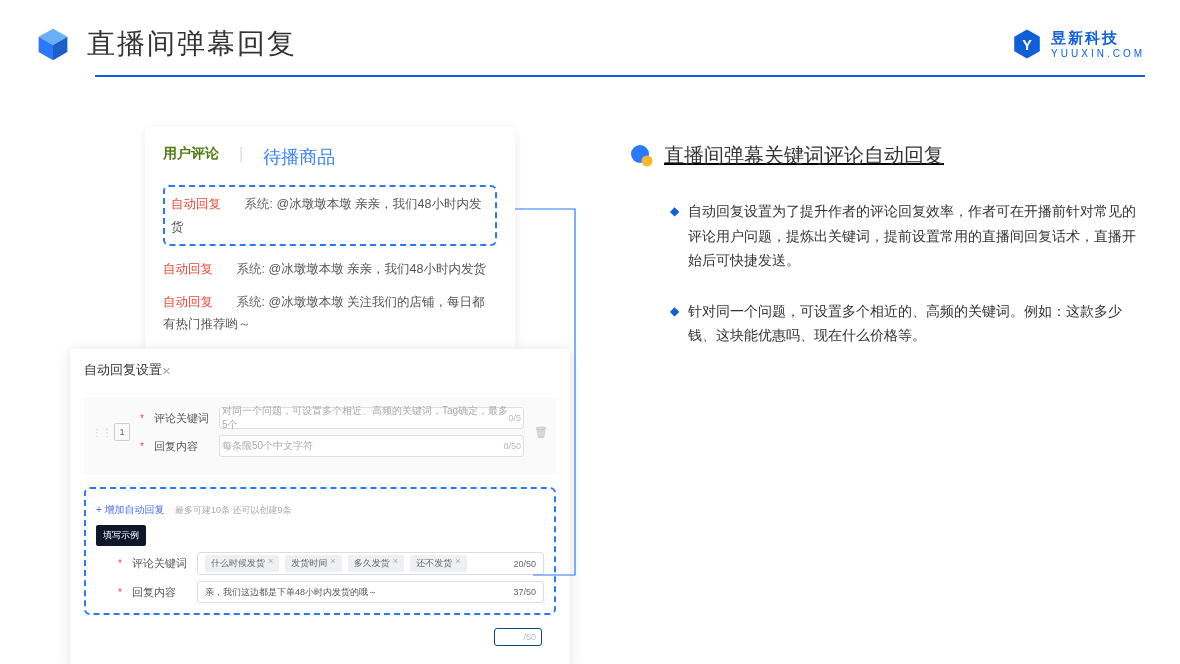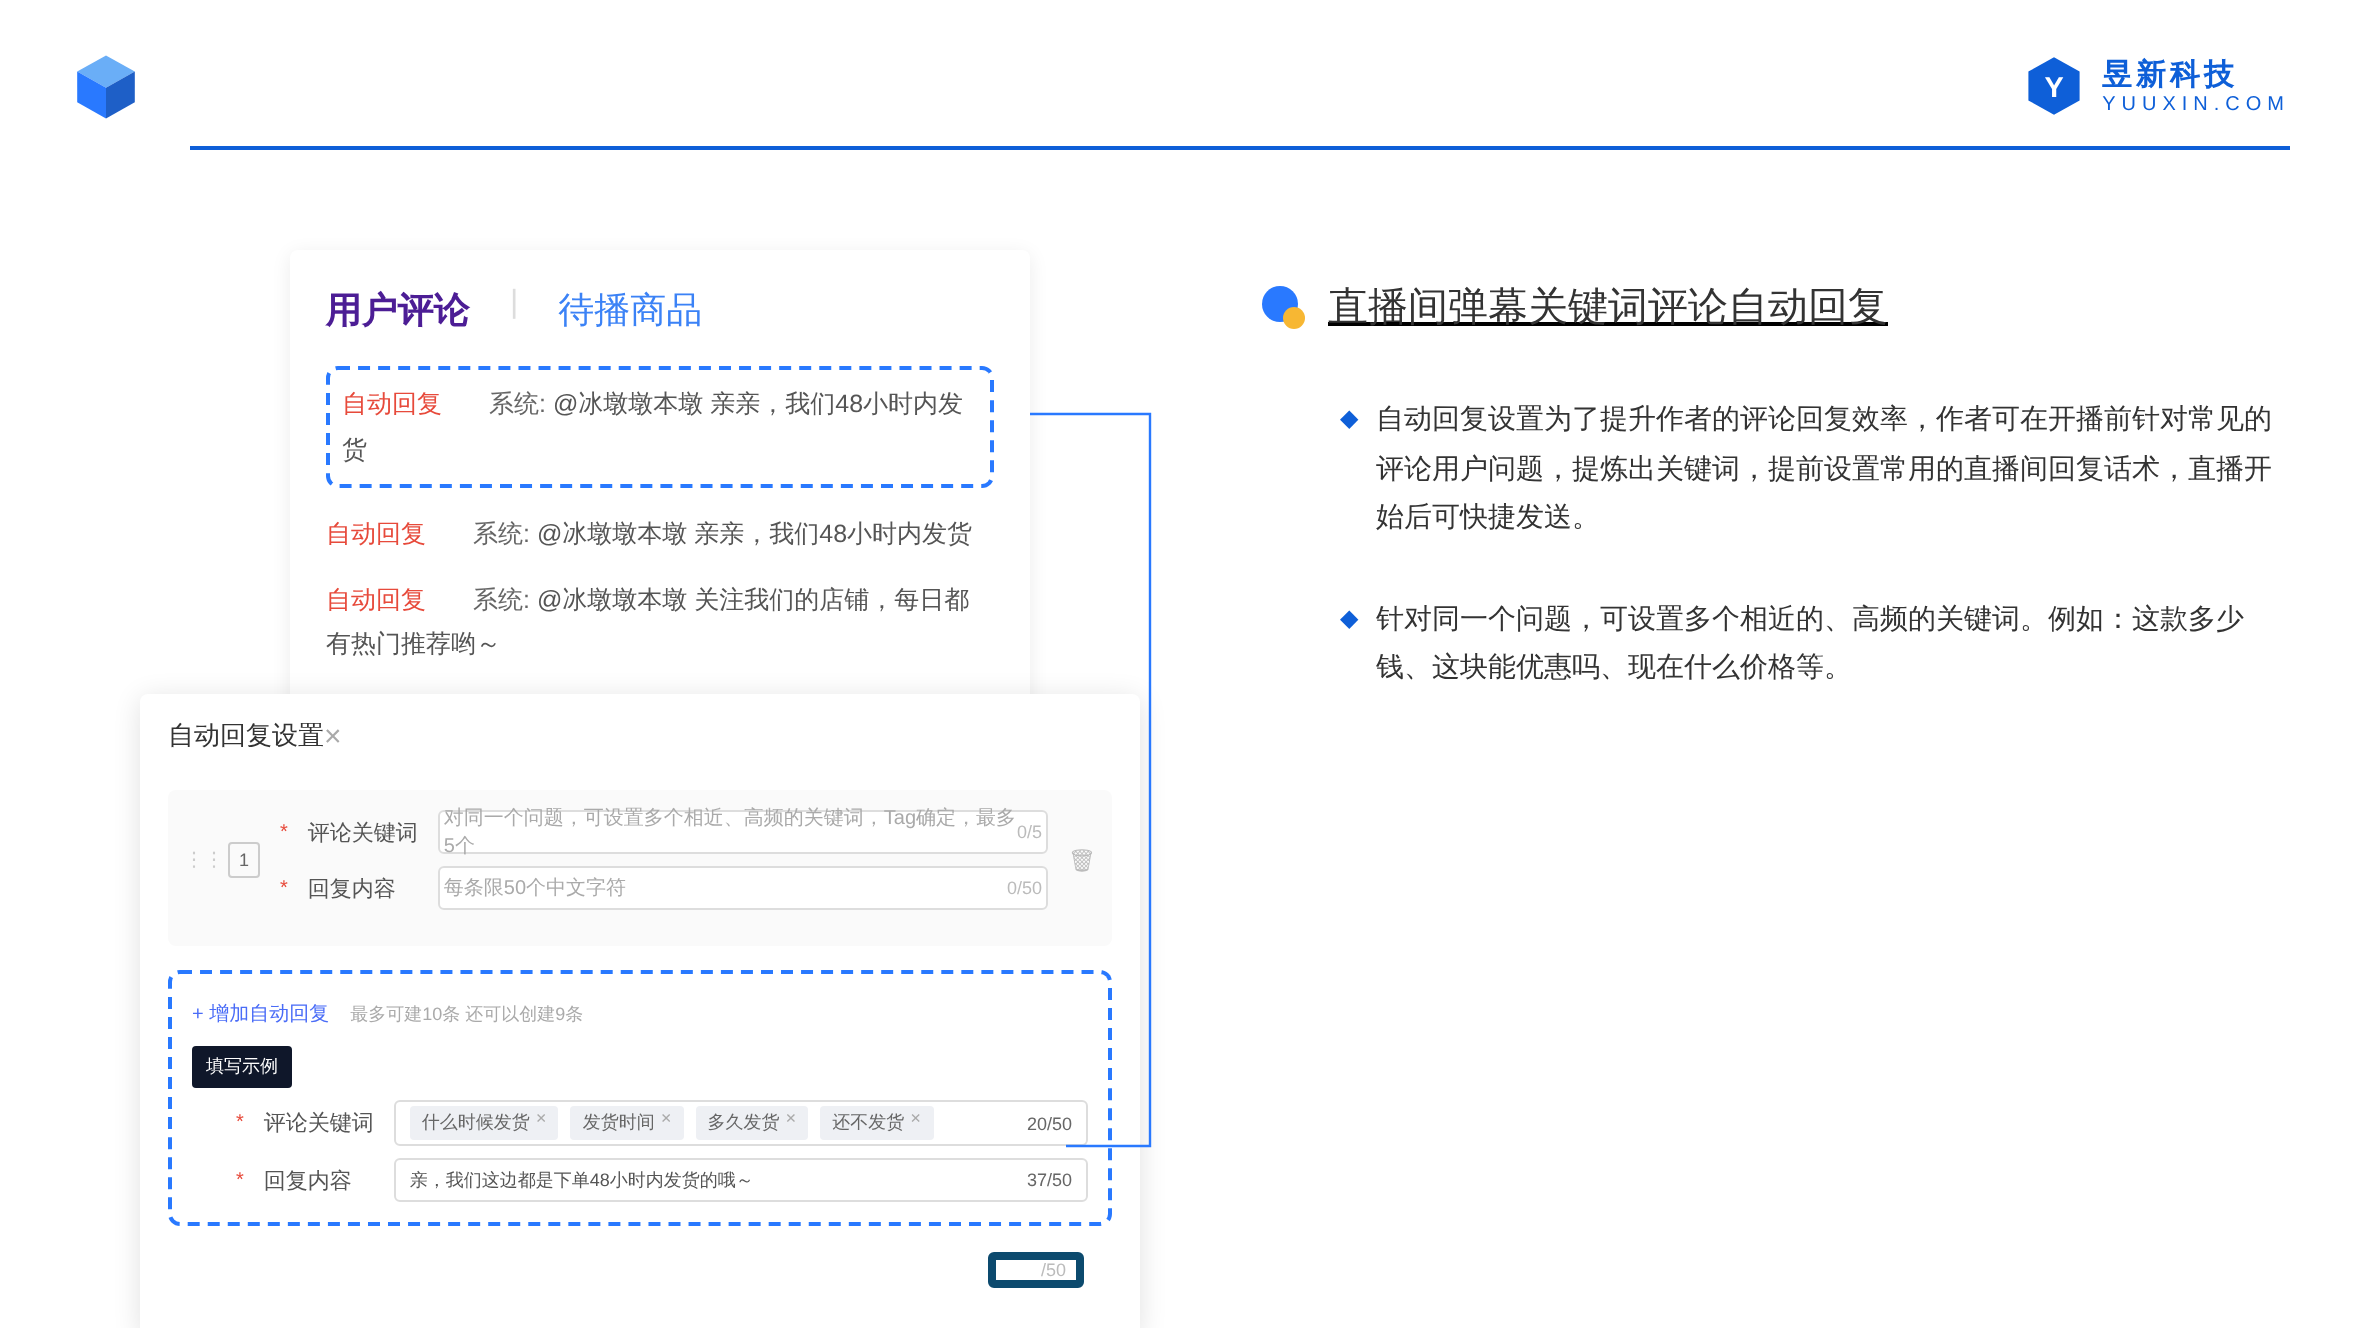--- a/index.html
+++ b/index.html
@@ -63,21 +63,21 @@
   position: absolute;
   top: 0;
   left: 85px;
   width: 370px;
   background: #fff;
   border-radius: 4px;
   box-shadow: 0 2px 10px rgba(0,0,0,0.08);
   padding: 18px 18px 28px 18px;
 }
 .comment-tabs { display: flex; gap: 20px; margin-bottom: 16px; }
-.comment-tab-active { font-size: 18px; font-weight: 600; color: #4c1d95; }
+.comment-tab-active { font-size: 14px; font-weight: 600; color: #4d7c0f; }
 .comment-tab-divider { color: #ddd; }
 .comment-tab { font-size: 18px; color: #3b82f6; }
 .comment-row { font-size: 12.5px; color: #555; line-height: 1.8; margin-bottom: 10px; }
 .comment-row .auto { color: #e74a3b; font-weight: 500; margin-right: 20px; }
 .comment-row .sys { color: #666; }
 .dashed-box {
   border: 2px dashed #2979ff;
   border-radius: 6px;
   padding: 6px 6px;
   margin-bottom: 12px;
@@ -166,21 +166,21 @@
   min-height: 22px;
   padding: 2px 7px;
   font-size: 9px;
   color: #666;
   display: flex;
   align-items: center;
   justify-content: space-between;
   background: #fff;
   gap: 4px;
 }
-.ghost-input { position: absolute; bottom: 24px; right: 28px; width: 48px; height: 18px; border: 4px solid #0c4a6e; border-radius: 3px; font-size: 9px; color: #bbb; display: flex; align-items: center; justify-content: flex-end; padding: 0 5px; background: #fff; }
+.ghost-input { position: absolute; bottom: 24px; right: 28px; width: 48px; height: 18px; border: 1px solid #0c4a6e; border-radius: 3px; font-size: 9px; color: #bbb; display: flex; align-items: center; justify-content: flex-end; padding: 0 5px; background: #fff; }
 .connector {
   position: absolute;
   pointer-events: none;
 }
 .right-col {
   flex: 1;
   padding-top: 15px;
 }
 .sub-hdr {
   display: flex;
@@ -212,20 +212,21 @@
 </head>
 <body>
 
 <div class="header">
   <div class="header-left">
     <svg class="cube-icon" viewBox="0 0 40 40">
       <polygon points="20,3 36,12 20,21 4,12" fill="#6aaef7"></polygon>
       <polygon points="4,12 20,21 20,38 4,29" fill="#2979ff"></polygon>
       <polygon points="36,12 20,21 20,38 36,29" fill="#1e5fc7"></polygon>
     </svg>
+    <div class="page-title">直播间弹幕回复</div>
   </div>
   <div class="brand">
     <svg class="brand-logo" viewBox="0 0 40 40">
       <polygon points="20,2 36,11 36,29 20,38 4,29 4,11" fill="#0e5fd8"></polygon>
       <text x="20" y="27" font-size="18" text-anchor="middle" fill="#fff" font-weight="700">Y</text>
     </svg>
     <div class="brand-text">
       <div class="cn">昱新科技</div>
       <div class="en">YUUXIN.COM</div>
     </div>

